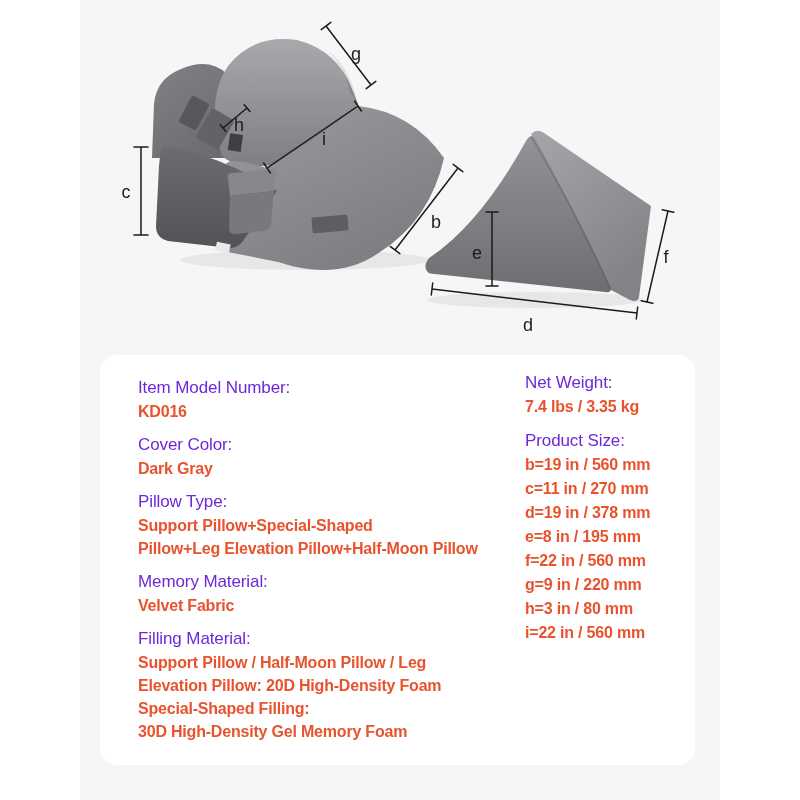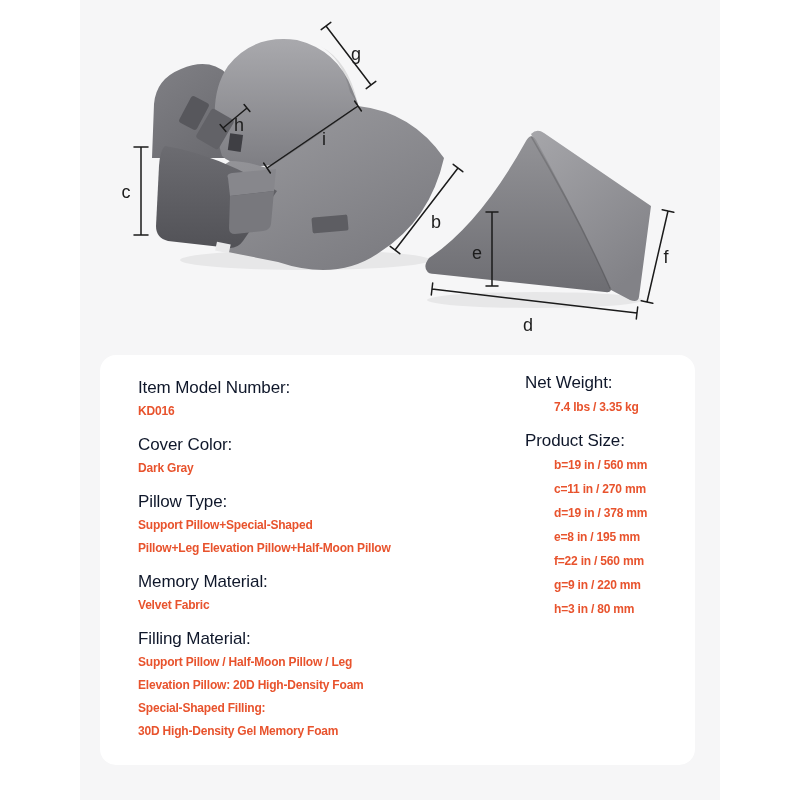--- a/index.html
+++ b/index.html
@@ -16,28 +16,28 @@
   .figure-wrap{position:absolute;left:0;top:0;width:640px;height:345px;}
   .spec-card{
     position:absolute;left:20px;top:355px;width:595px;height:410px;
     background:#ffffff;border-radius:16px;
   }
   .col{position:absolute;}
   .col-left{left:38px;top:21px;width:390px;}
   .col-right{left:425px;top:16px;width:168px;}
   .spec-group{margin-bottom:10px;}
   .spec-label{
-    font-size:17px;line-height:23px;color:#0f172a;
+    font-size:17px;line-height:23px;color:#6d28d9;
     letter-spacing:-0.1px;white-space:nowrap;margin-bottom:1px;
   }
   .spec-value{
-    font-size:12px;line-height:23px;font-weight:700;color:#e8532d;
+    font-size:16px;line-height:23px;font-weight:700;color:#e8532d;
     letter-spacing:-0.2px;white-space:nowrap;
   }
-  .col-right .spec-value{line-height:24px;margin-left:29px;}
+  .col-right .spec-value{line-height:24px;}
   .dim-line{stroke:#1b1b1b;stroke-width:1.5;fill:none;stroke-linecap:round;}
   .dim-label{
     font-size:18px;fill:#1c1c1c;
     font-family:"Liberation Sans","DejaVu Sans",sans-serif;
   }
 </style>
 </head>
 <body>
 
 <div class="stage">
@@ -175,18 +175,19 @@
         </div>
         <div class="spec-group">
           <div class="spec-label">Product Size:</div>
           <div class="spec-value">b=19 in / 560 mm</div>
           <div class="spec-value">c=11 in / 270 mm</div>
           <div class="spec-value">d=19 in / 378 mm</div>
           <div class="spec-value">e=8 in / 195 mm</div>
           <div class="spec-value">f=22 in / 560 mm</div>
           <div class="spec-value">g=9 in / 220 mm</div>
           <div class="spec-value">h=3 in / 80 mm</div>
+          <div class="spec-value">i=22 in / 560 mm</div>
         </div>
       </div>
 
     </div>
   </div>
 </div>
 
 </body></html>

